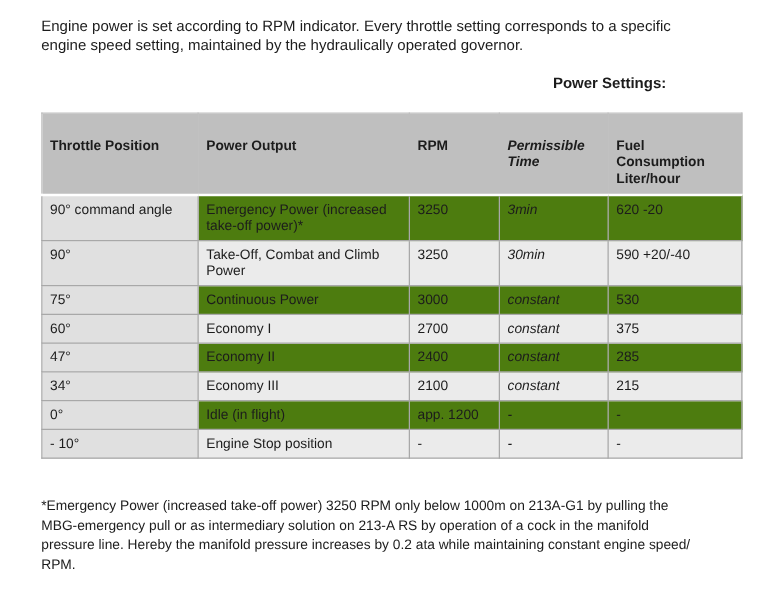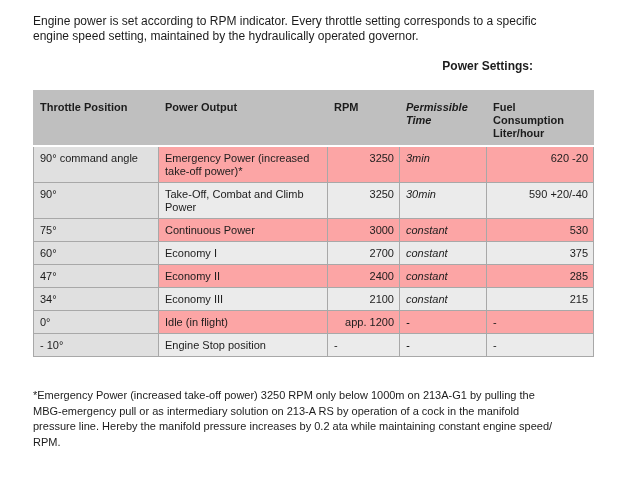--- a/index.html
+++ b/index.html
@@ -35,35 +35,35 @@
     border-collapse: collapse;
     table-layout: fixed;
     width: 500px;
     font-size: 11px;
   }
   table.power-table th {
     background: var(--header-bg, #bfbfbf);
     font-weight: bold;
     text-align: left;
     vertical-align: top;
-    padding: 10px 5px 5px 6px;
+    padding: 20px 5px 5px 6px;
     line-height: 13px;
     border: 1px solid var(--header-bg, #bfbfbf);
     border-bottom: 2px solid #ffffff;
   }
   table.power-table td {
     border: 1px solid var(--border-color, #a8a8a8);
     vertical-align: top;
     padding: 5px 5px 4px 6px;
     line-height: 13px;
-    background: #fca5a5;
+    background: #4d7c0f;
   }
   table.power-table td.firstcol { background: var(--firstcol-bg, #e0e0e0); }
   table.power-table td.alt      { background: var(--altrow-bg, #ebebeb); }
-  table.power-table td.num      { text-align: right; }
+  table.power-table td.num      { }
   .c0 { width: 113px; }
   .c1 { width: 157px; }
   .c2 { width: 60px; }
   .c3 { width: 75px; font-style: italic; }
   .c4 { width: 95px; }
   .footnote {
     width: 524px;
     font-size: 11px;
     line-height: 15.5px;
     margin: 31px 0 0 0;

